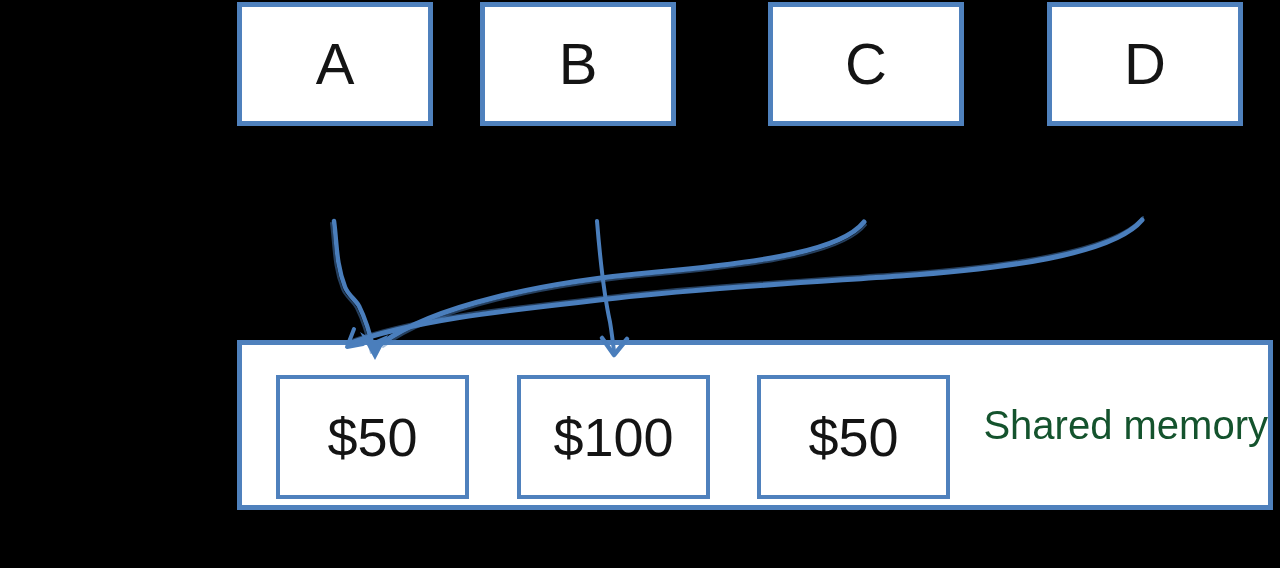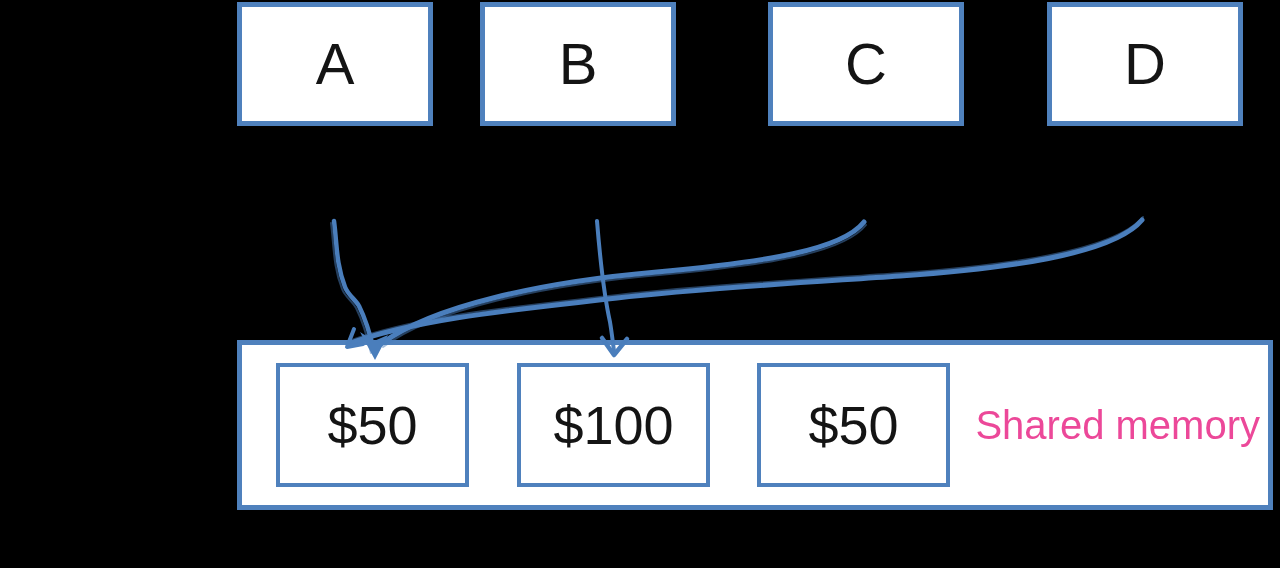--- a/index.html
+++ b/index.html
@@ -37,42 +37,42 @@
     left: 237px;
     top: 340px;
     width: 1036px;
     height: 170px;
     background: #ffffff;
     border: 5px solid #4f81bd;
     box-sizing: border-box;
   }
   .cell {
     position: absolute;
-    top: 18px;
+    top: 30px;
     width: 193px;
     height: 124px;
     background: #ffffff;
     border: 4px solid #4f81bd;
     box-sizing: border-box;
     display: flex;
     align-items: center;
     justify-content: center;
   }
   .cell .value {
     font-size: 54px;
     color: #141414;
     line-height: 1;
   }
   .shared-label {
     position: absolute;
-    right: 8px;
+    right: 0;
     top: 50%;
     transform: translateY(-50%);
     font-size: 40px;
-    color: #ec4899;
+    color: #14532d;
     white-space: nowrap;
   }
   svg.overlay {
     position: absolute;
     left: 0;
     top: 0;
     width: 1280px;
     height: 568px;
     pointer-events: none;
   }

